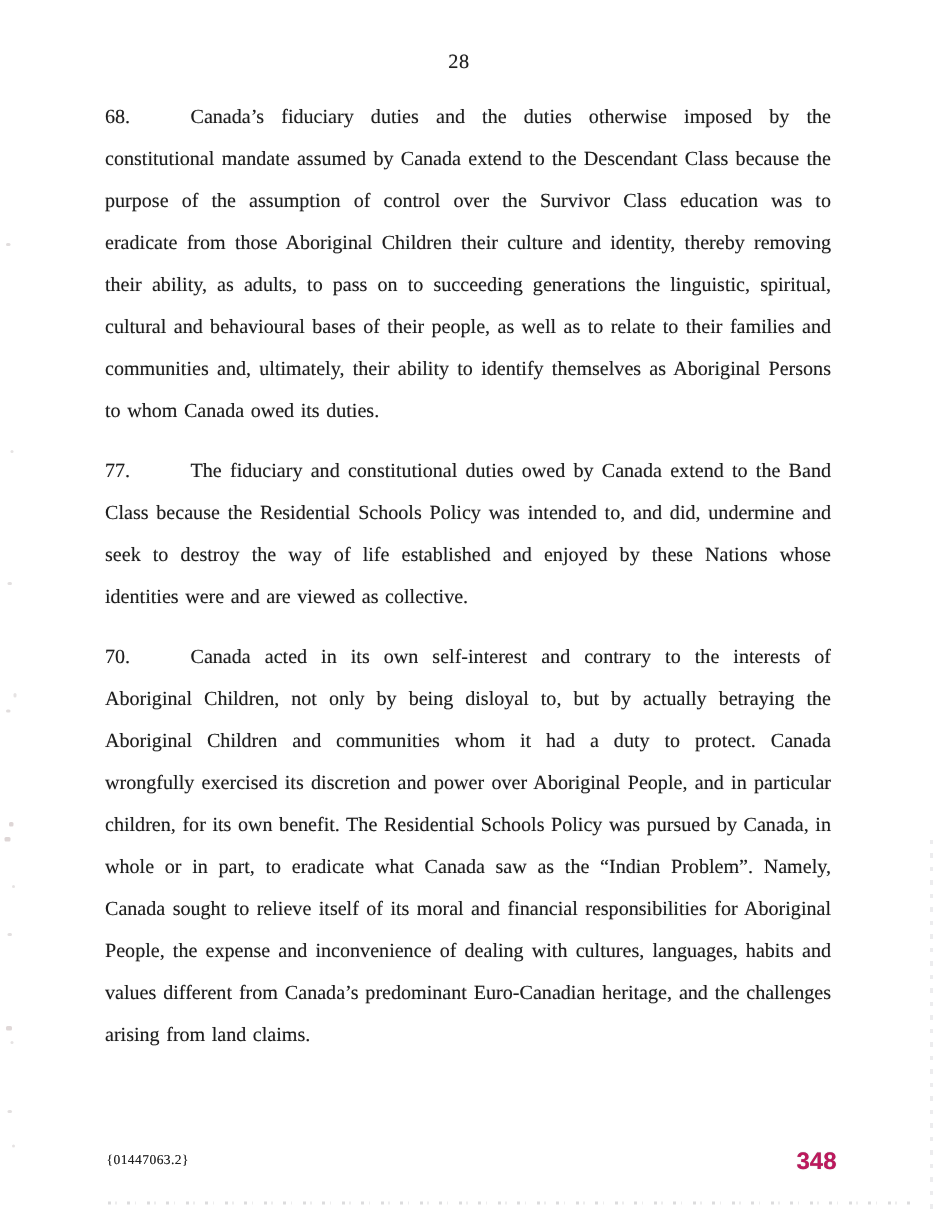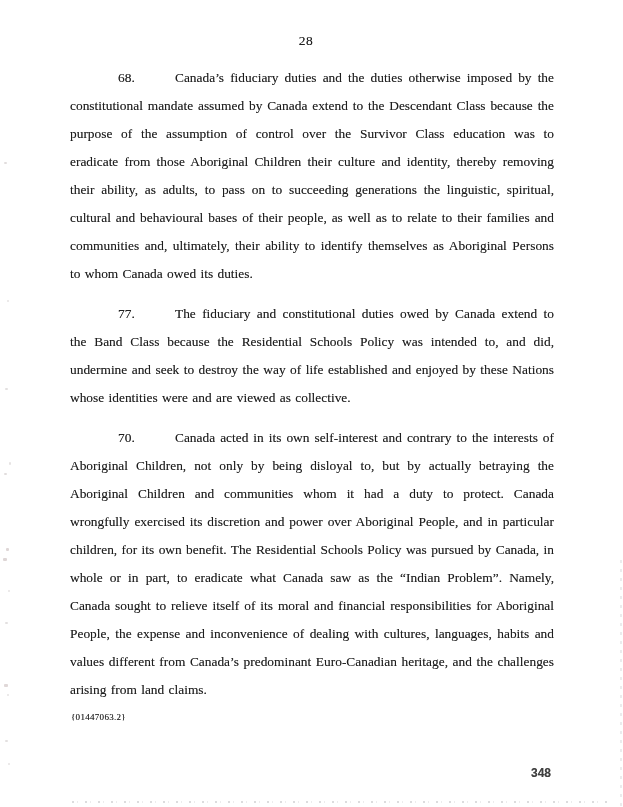--- a/index.html
+++ b/index.html
@@ -36,38 +36,37 @@
     margin: 0 0 12px 0;
     font-size: 13.4px;
     line-height: 28px;
     text-align: justify;
     text-shadow: 0 0 0.5px rgba(20,20,20,0.45);
     word-spacing: 1px;
   }
   .pnum {
     display: inline-block;
     width: 57px;
-    margin-left: 48px;
   }
   .footer-doc {
     position: absolute;
-    top: 712px;
+    top: 768px;
     left: 71px;
     font-size: 9px;
     letter-spacing: 0.3px;
     text-shadow: 0 0 0.4px rgba(20,20,20,0.5);
   }
   .stamp {
     position: absolute;
     top: 766px;
     left: 531px;
     font-family: "Liberation Sans", "DejaVu Sans", sans-serif;
     font-weight: bold;
-    font-size: 12px;
-    color: #404040;
+    font-size: 16px;
+    color: #be185d;
     text-shadow: 0 0 0.5px rgba(30,30,30,0.5);
   }
   
   .speck {
     position: absolute;
     background: #9b8f8f;
     border-radius: 1px;
   }
   .edge-noise-bottom {
     position: absolute;

